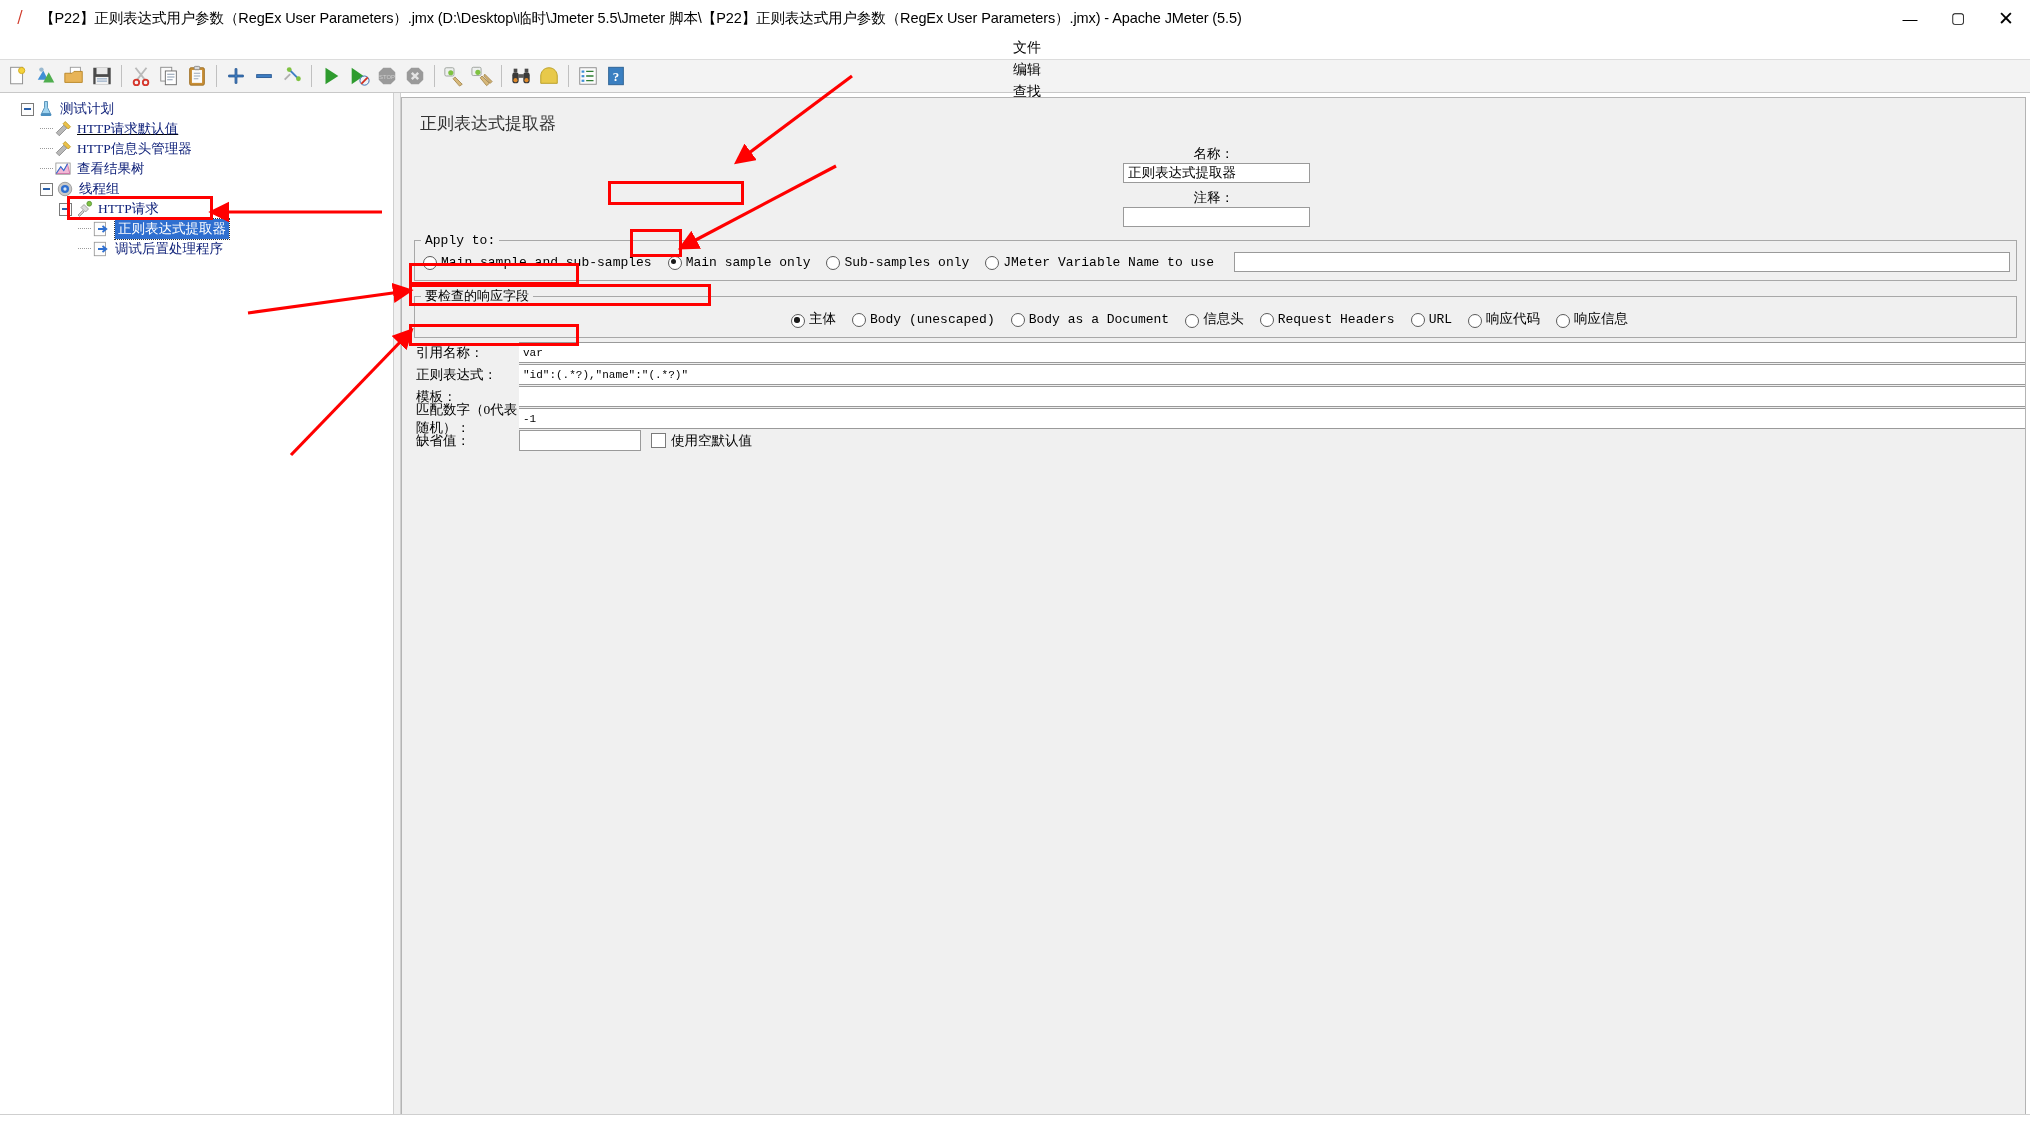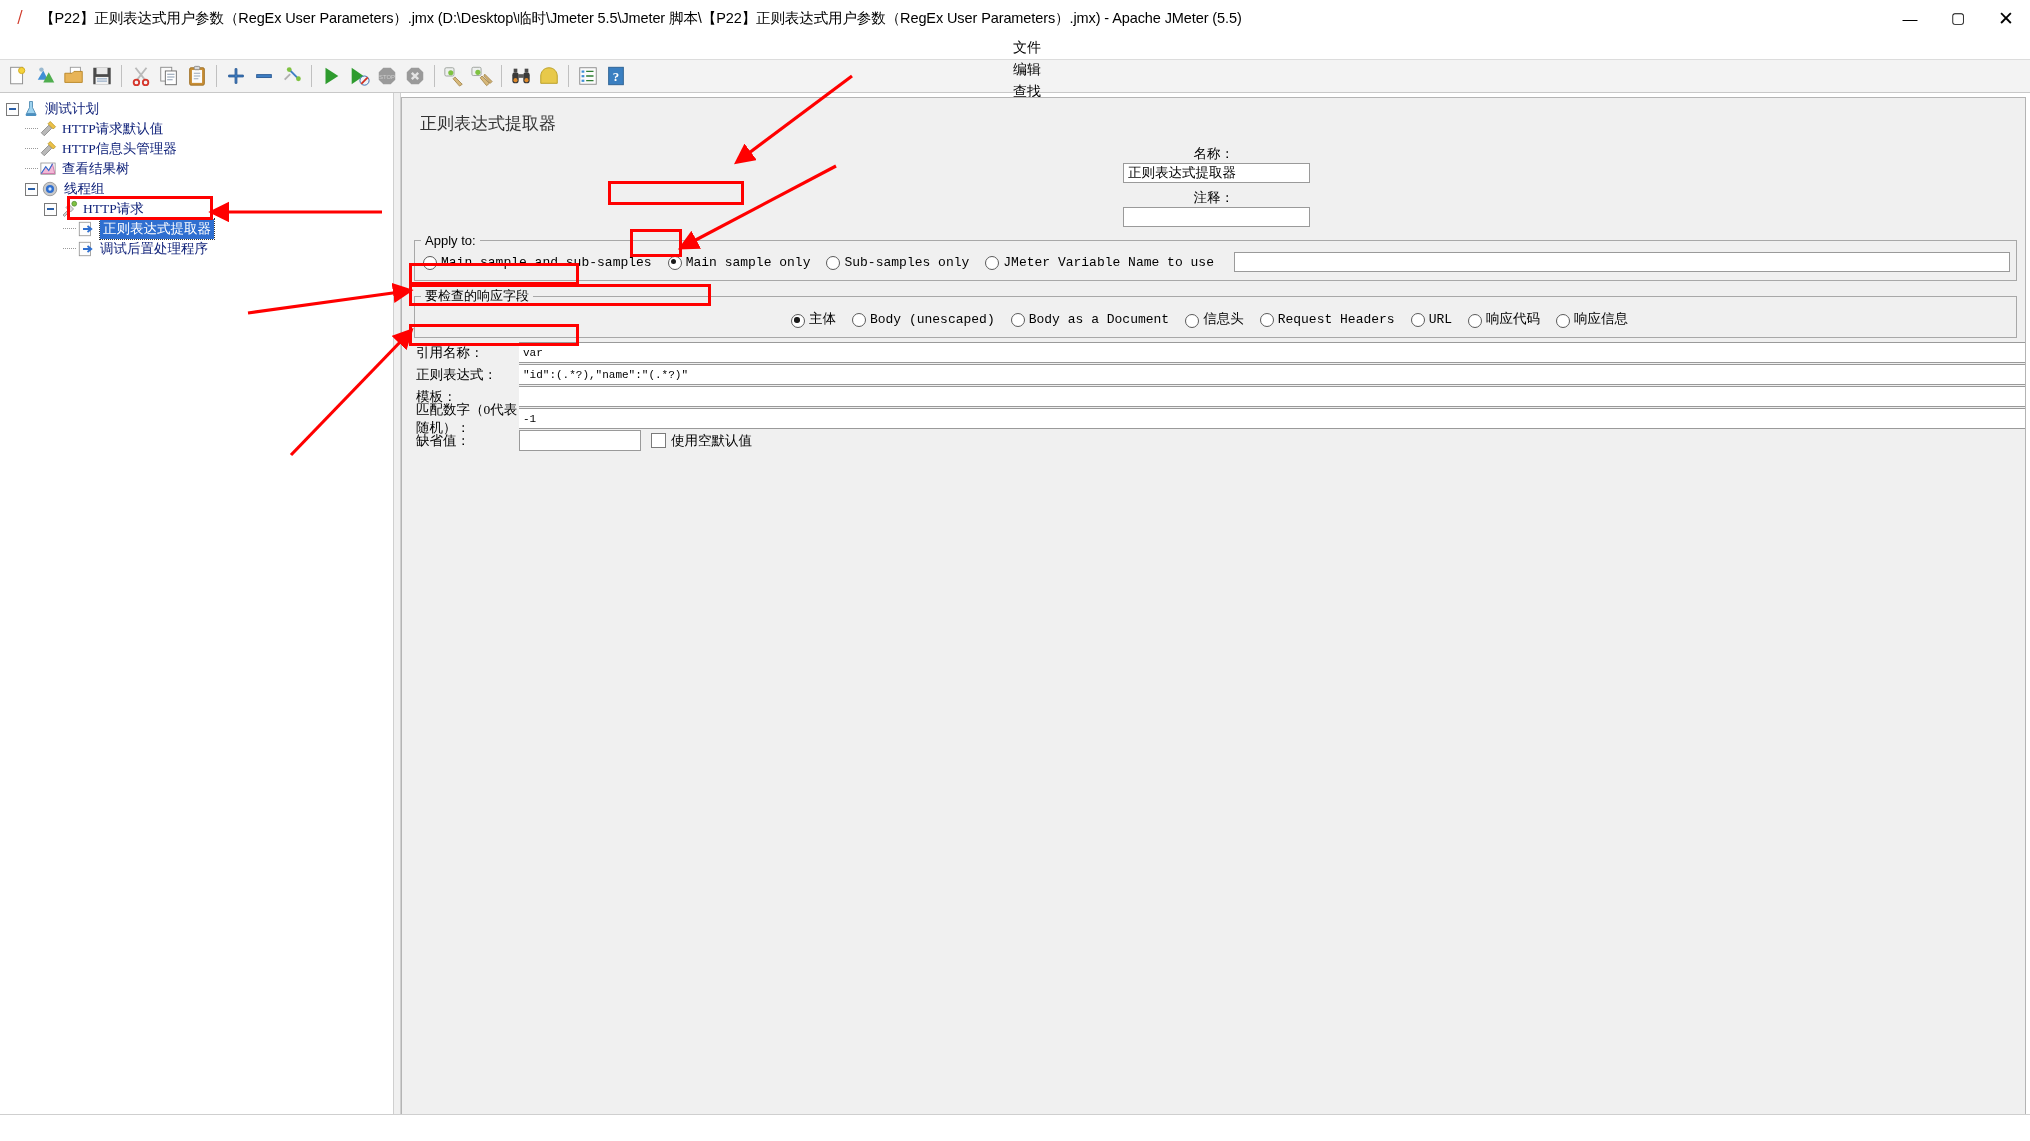--- a/index.html
+++ b/index.html
@@ -74,21 +74,21 @@
   .splitter{
     width:6px; background:#f0f0f0; border-left:1px solid #cfcfcf;
     border-right:1px solid #cfcfcf; flex:0 0 auto;
   }
   .right-pane{
     flex:1 1 auto; background:#f0f0f0; border:1px solid #b4b4b4;
     margin:4px 4px 4px 0; position:relative; overflow:hidden;
   }
 
   
-  .tree{ font-size:13.5px; position:relative; }
+  .tree{ font-size:13.5px; position:relative;margin-left:15px; }
   .tnode{
     display:flex; align-items:center; height:20px;
     position:relative; white-space:nowrap; cursor:default;
   }
   .tnode .handle{
     width:11px; height:11px; border:1px solid #7a7a7a; background:#fdfdfd;
     display:inline-flex; align-items:center; justify-content:center;
     font-size:9px; line-height:1; color:#1a4b8c; flex:0 0 auto;
     margin-right:3px;
   }
@@ -122,21 +122,21 @@
     font-family:"Liberation Sans", sans-serif; color:#000;
     box-sizing:border-box; outline:none;
   }
 
   fieldset.group{
     margin:6px 8px 2px 12px; border:1px solid #a8a8a8; padding:4px 6px 8px 6px;
     background:transparent;
   }
   fieldset.group > legend{
     font-size:13px; padding:0 4px; color:#000;
-    font-family:Liberation Sans, sans-serif;
+    font-family:Liberation Mono, monospace;
   }
   fieldset.group > legend.cn{ font-family:"Liberation Sans", sans-serif; }
   .radio-row{ display:flex; align-items:center; gap:0px; flex-wrap:nowrap; }
   .radio-row.center{ justify-content:center; }
   .radio-opt{
     display:inline-flex; align-items:flex-end; margin-right:12px; cursor:default;
     position:relative; padding:1px 2px;
   }
   .radio-mark{
     width:12px; height:12px; border-radius:50%; border:1.4px solid #5b5b5b;
@@ -365,21 +365,21 @@
   <div class="tree-pane">
     <div class="tree" id="tree">
         <div class="tnode" style="padding-left: 6px;">
           <span class="handle minus"></span>
           <span class="ticon"><svg width="18" height="18" viewBox="0 0 24 24">
               <path d="M10 2h4v8l4 8H6l4-8z" fill="#9fd3ef" stroke="#3b7ba8"></path>
                 <rect x="5" y="18" width="14" height="3.4" rx="1" fill="#4a8fc0"></rect>
             </svg></span>
           <span class="tlabel">测试计划</span>
         </div>
-        <div class="tnode" style="padding-left: 25px;">
+        <div class="tnode" style="padding-left: 25px; text-decoration: underline;">
           <span class="dots"></span>
           <span class="ticon"><svg width="18" height="18" viewBox="0 0 24 24">
               <path d="M3 17 L13 7 L17 11 L7 21Z" fill="#b9b9b9" stroke="#7d7d7d"></path>
                 <path d="M15 2 L22 9 L19 12 L12 5Z" fill="#ecc24a" stroke="#b58f17"></path>
             </svg></span>
           <span class="tlabel">HTTP请求默认值</span>
         </div>
         <div class="tnode" style="padding-left: 25px;">
           <span class="dots"></span>
           <span class="ticon"><svg width="18" height="18" viewBox="0 0 24 24">

